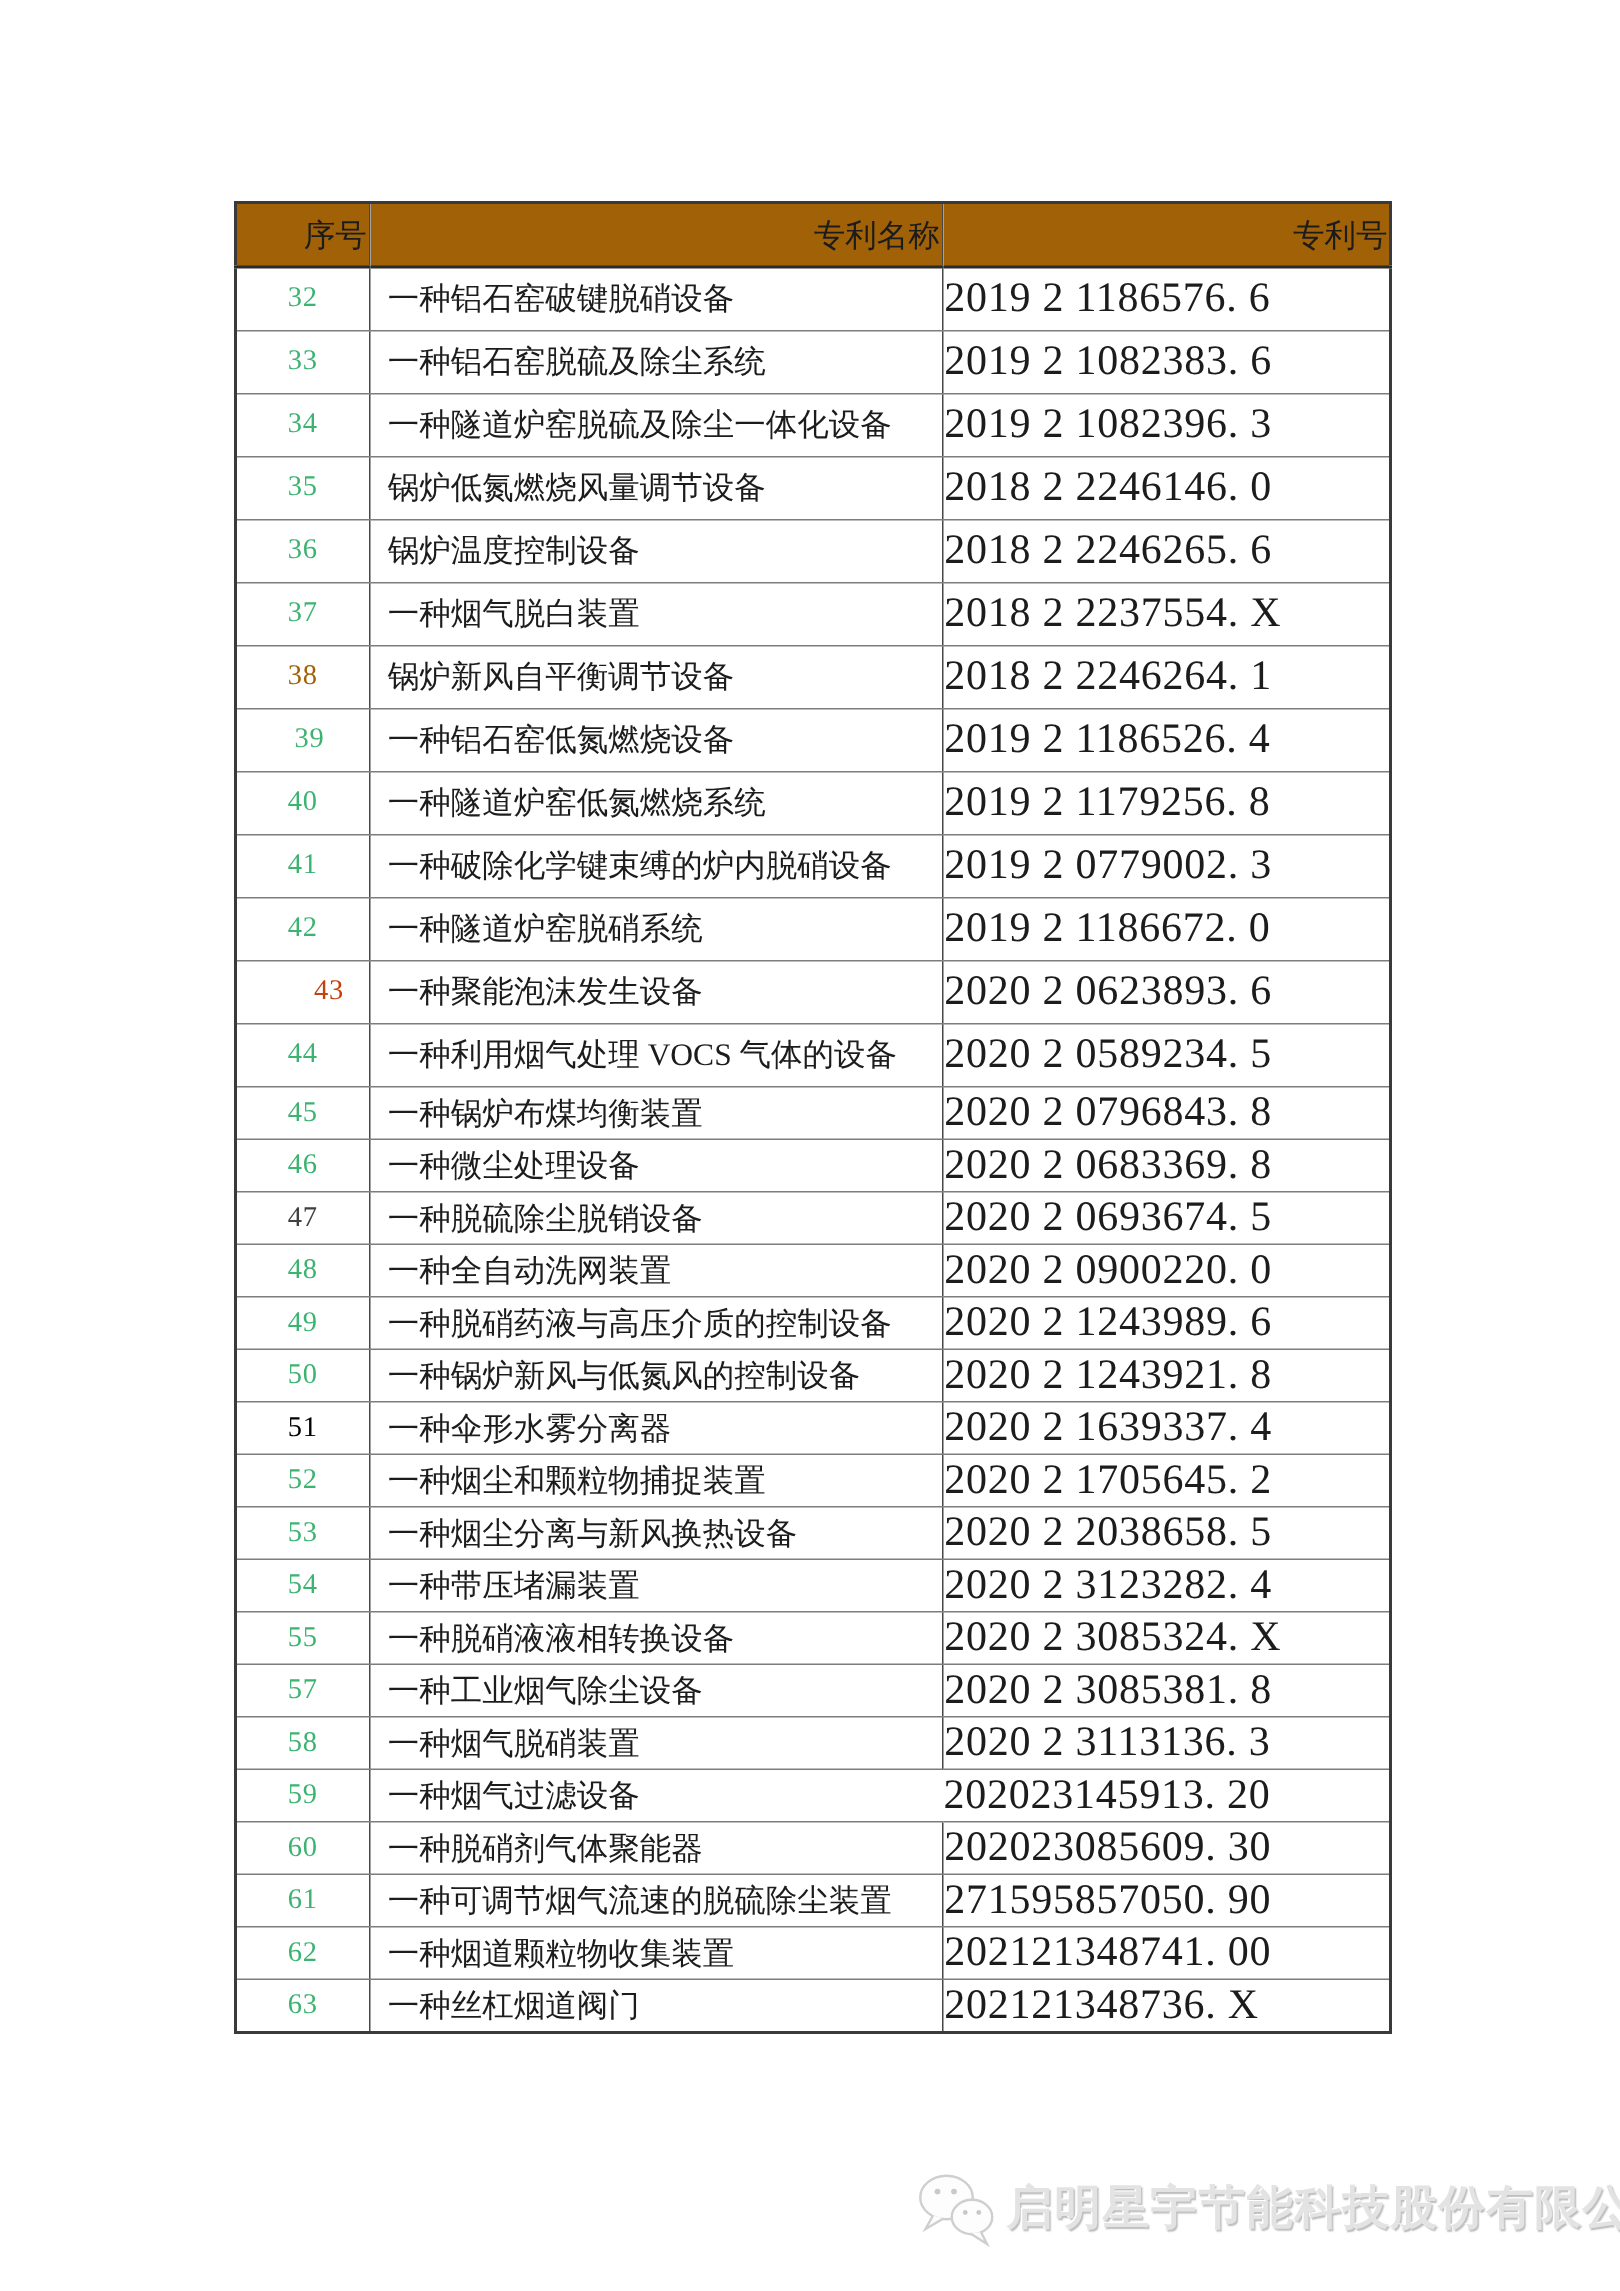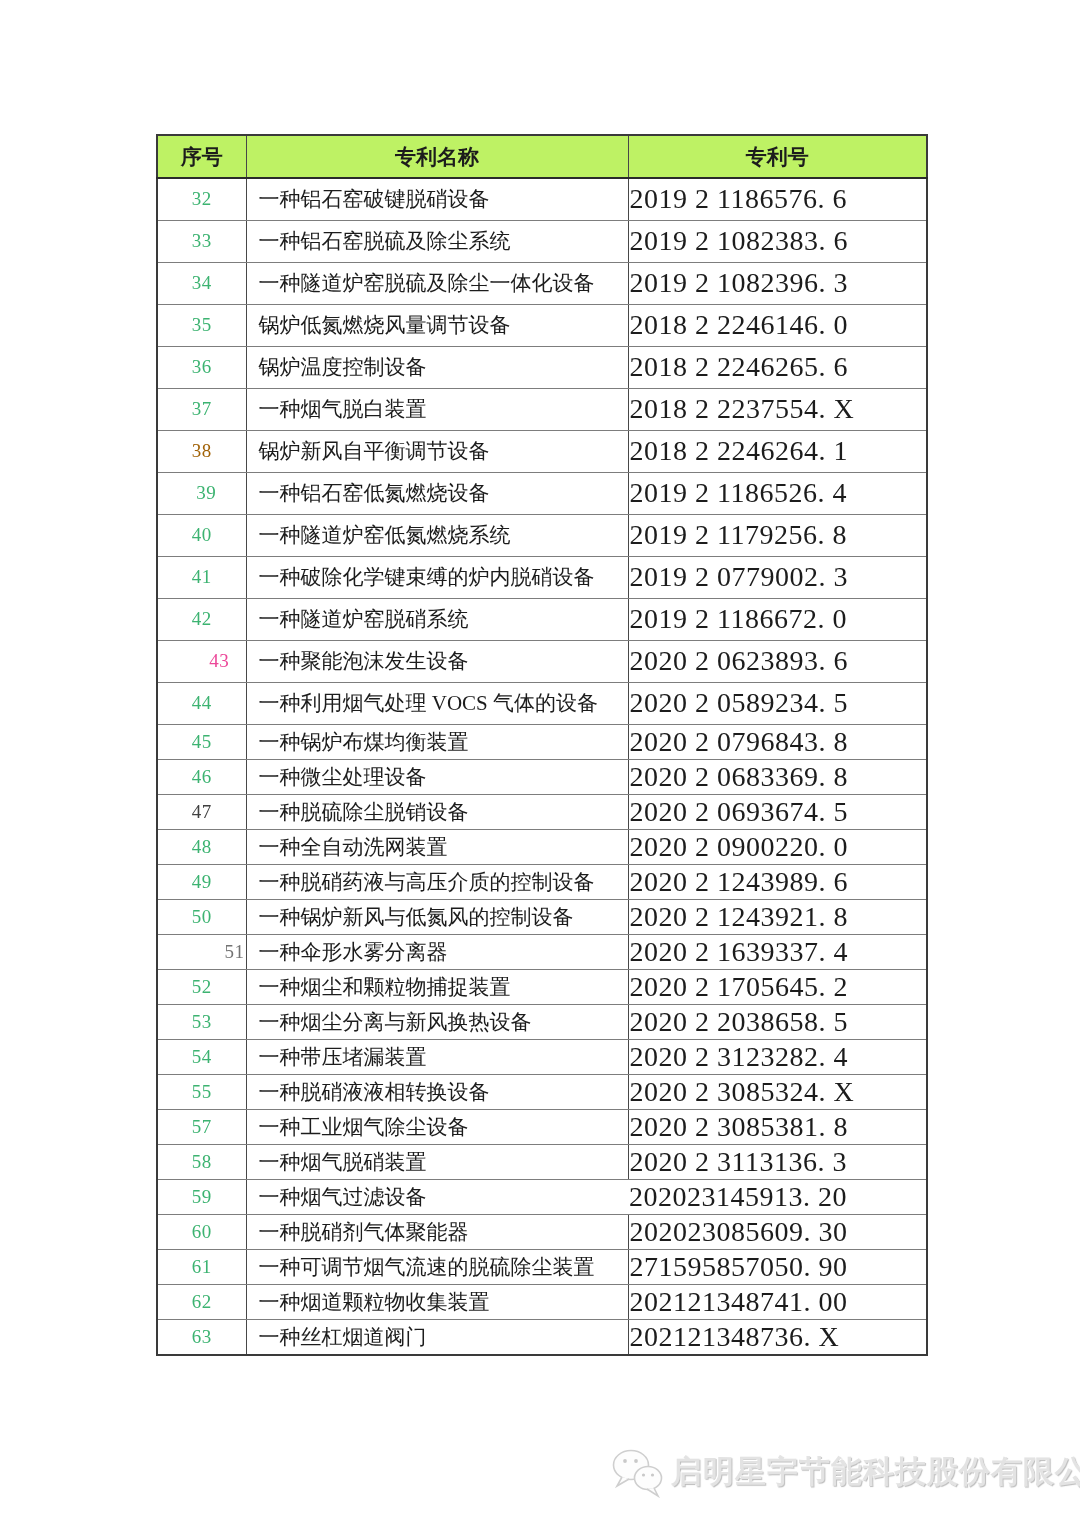--- a/index.html
+++ b/index.html
@@ -36,24 +36,24 @@
     border-left: 1px solid #474747;
     border-right: 1px solid #474747;
     border-top: 1px solid #7d7d7d;
     border-bottom: 1px solid #7d7d7d;
     vertical-align: middle;
     overflow: hidden;
     white-space: nowrap;
   }
   thead tr { height: 43px; }
   th {
-    background: #bef264;
+    background: #a16207;
     font-size: 21px;
-    font-weight: bold;
-    text-align: center;
+    font-weight: normal;
+    text-align: right;
     border-bottom: 2px solid #2a2a2a;
   }
   tr.tall  { height: 42px; }
   tr.short { height: 29px; }
   td { font-size: 21px; }
   td.no {
     text-align: center;
     font-size: 19px;
     letter-spacing: 0.5px;
   }
@@ -155,21 +155,21 @@
           <td class="no" style="color: rgb(60, 179, 113);">41</td>
           <td class="name">一种破除化学键束缚的炉内脱硝设备</td>
           <td class="number">2019 2 0779002. 3</td>
         </tr>
         <tr class="tall">
           <td class="no" style="color: rgb(60, 179, 113);">42</td>
           <td class="name">一种隧道炉窑脱硝系统</td>
           <td class="number">2019 2 1186672. 0</td>
         </tr>
         <tr class="tall">
-          <td class="no" style="color: #ec4899; padding-left: 36px;">43</td>
+          <td class="no" style="color: #c2410c; padding-left: 36px;">43</td>
           <td class="name">一种聚能泡沫发生设备</td>
           <td class="number">2020 2 0623893. 6</td>
         </tr>
         <tr class="tall">
           <td class="no" style="color: rgb(60, 179, 113);">44</td>
           <td class="name">一种利用烟气处理 VOCS 气体的设备</td>
           <td class="number">2020 2 0589234. 5</td>
         </tr>
         <tr class="short">
           <td class="no" style="color: rgb(60, 179, 113);">45</td>
@@ -195,21 +195,21 @@
           <td class="no" style="color: rgb(60, 179, 113);">49</td>
           <td class="name">一种脱硝药液与高压介质的控制设备</td>
           <td class="number">2020 2 1243989. 6</td>
         </tr>
         <tr class="short">
           <td class="no" style="color: rgb(60, 179, 113);">50</td>
           <td class="name">一种锅炉新风与低氮风的控制设备</td>
           <td class="number">2020 2 1243921. 8</td>
         </tr>
         <tr class="short">
-          <td class="no" style="color: #737373; text-align: right;">51</td>
+          <td class="no" style="color: #000000;">51</td>
           <td class="name">一种伞形水雾分离器</td>
           <td class="number">2020 2 1639337. 4</td>
         </tr>
         <tr class="short">
           <td class="no" style="color: rgb(60, 179, 113);">52</td>
           <td class="name">一种烟尘和颗粒物捕捉装置</td>
           <td class="number">2020 2 1705645. 2</td>
         </tr>
         <tr class="short">
           <td class="no" style="color: rgb(60, 179, 113);">53</td>

